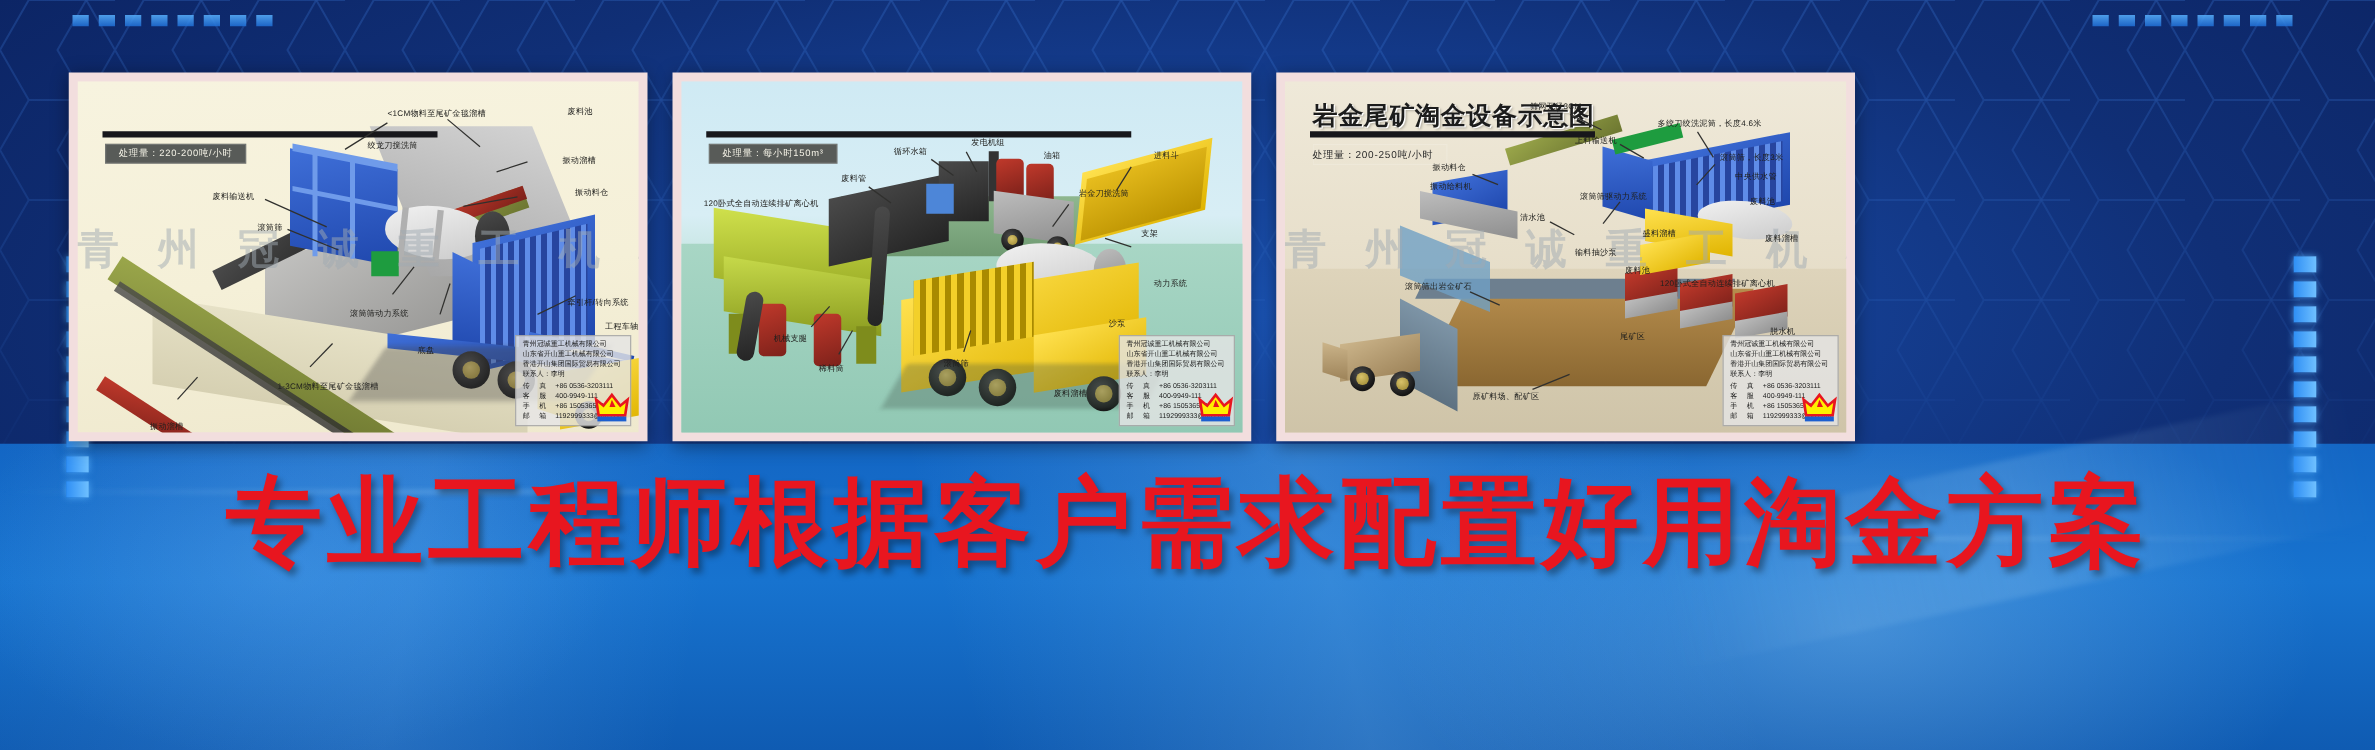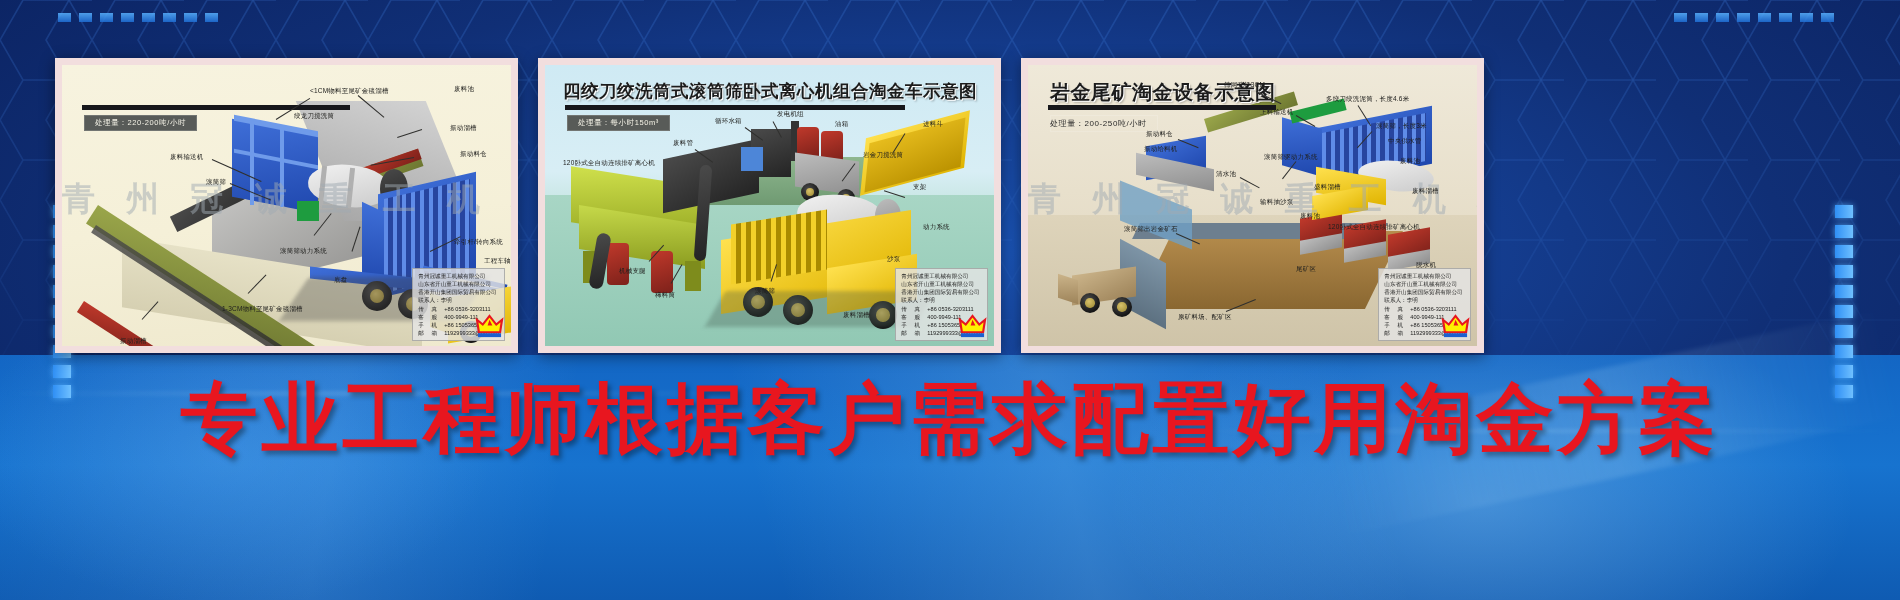--- a/index.html
+++ b/index.html
@@ -347,21 +347,20 @@
       <div class="grd grey" style="left:330px;top:134px;width:26px;height:34px;border-radius:13px/17px;"></div>
 
       <div class="grd yellow" style="left:176px;top:160px;width:190px;height:74px;transform:skewY(-9deg);"></div>
       <div class="grd" style="left:186px;top:152px;width:96px;height:60px;background:repeating-linear-gradient(90deg,#f3d02a 0 5px,#a98a00 5px 10px);transform:skewY(-9deg);"></div>
       <div class="grd yellow" style="left:282px;top:196px;width:90px;height:46px;transform:skewY(-9deg);"></div>
       <div class="grd tire" style="left:198px;top:222px;width:30px;height:30px;"></div>
       <div class="grd tire" style="left:238px;top:230px;width:30px;height:30px;"></div>
       <div class="grd tire" style="left:324px;top:236px;width:28px;height:28px;"></div>
       <div class="grd" style="left:170px;top:226px;width:210px;height:36px;background:rgba(60,80,70,.30);transform:skewX(-30deg);filter:blur(2px);"></div>
 
-      <div class="ptitle">四绞刀绞洗筒式滚筒筛卧式离心机组合淘金车示意图</div>
       <div class="ptitle-rule"></div>
       <div class="cap-badge">处理量：每小时150m³</div>
 
       <div class="callout" style="left:232px;top:45px;">发电机组</div>
       <div class="callout" style="left:170px;top:52px;">循环水箱</div>
       <div class="callout" style="left:290px;top:55px;">油箱</div>
       <div class="callout" style="left:378px;top:55px;">进料斗</div>
       <div class="callout" style="left:128px;top:74px;">废料管</div>
       <div class="callout" style="left:18px;top:94px;">120卧式全自动连续排矿离心机</div>
       <div class="callout" style="left:318px;top:86px;">岩金刀搅洗筒</div>

